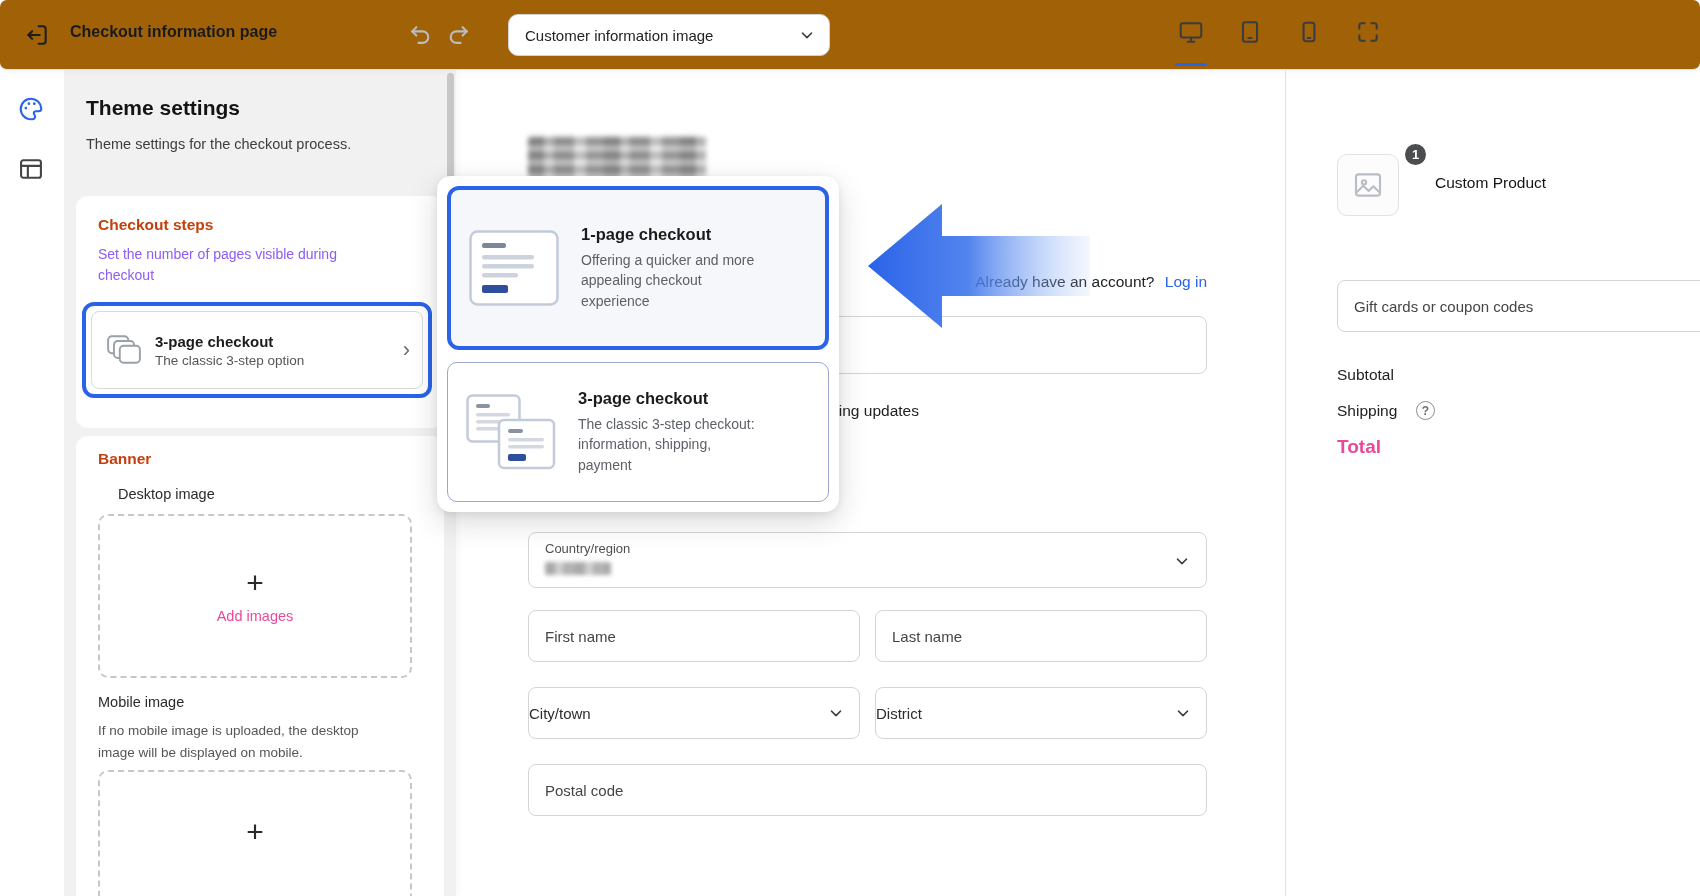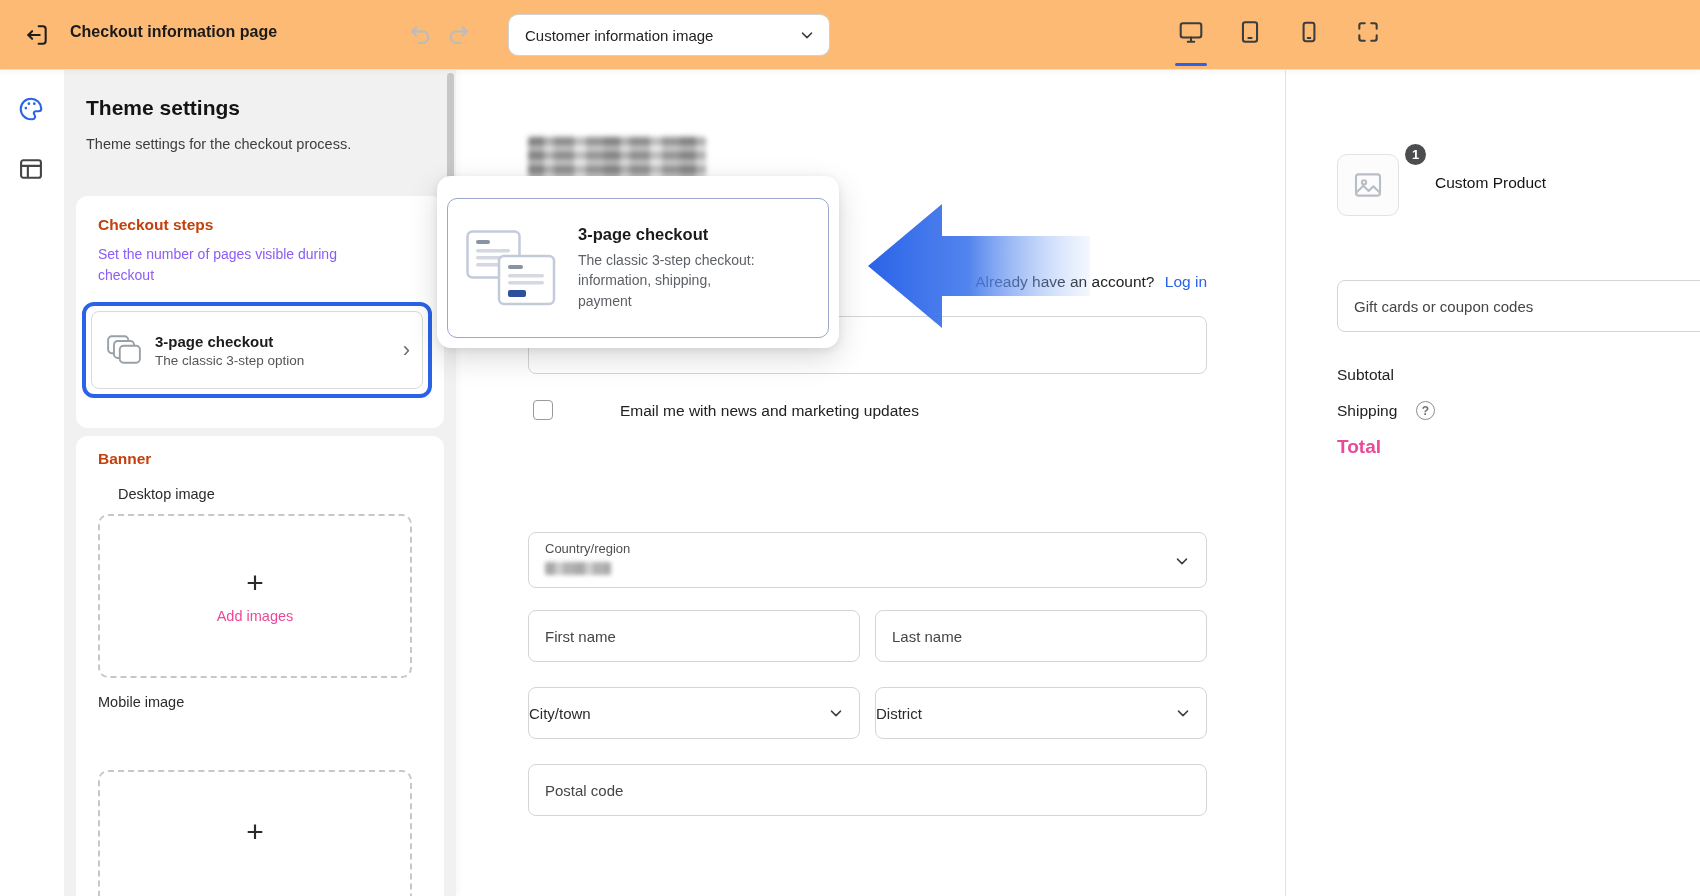--- a/index.html
+++ b/index.html
@@ -3,21 +3,21 @@
 <meta charset="utf-8">
 <style>
   *{margin:0;padding:0;box-sizing:border-box;}
   html,body{width:1700px;height:896px;}
   body{font-family:"Liberation Sans",sans-serif;color:#1f1f1f;background:#fff;}
   svg{display:block;}
   button{font-family:inherit;}
   .stage{position:relative;width:1700px;height:896px;overflow:hidden;background:#fff;}
 
   
-  .topbar{position:absolute;left:0;top:0;width:100%;height:70px;background:#fdba74;border-bottom:1px solid #e4e4e4;box-shadow:0 2px 6px rgba(0,0,0,.04);z-index:40;}
+  .topbar{position:absolute;left:0;top:0;width:100%;height:70px;background:#a16207;border-bottom:1px solid #e4e4e4;box-shadow:0 2px 6px rgba(0,0,0,.04);z-index:40;border-radius:7px;}
   .exit-btn{position:absolute;left:24px;top:21px;width:28px;height:28px;border:none;background:none;color:#1d1d1d;cursor:pointer;}
   .tb-title{position:absolute;left:70px;top:23px;font-size:16px;font-weight:700;color:#1a1a1a;}
   .hist-btn{position:absolute;top:21px;width:27px;height:27px;background:none;border:none;color:#bcbcbc;cursor:default;}
   .undo-btn{left:408px;} .redo-btn{left:446px;}
   .page-select{position:absolute;left:508px;top:14px;width:322px;height:42px;border:1px solid #d2d2d2;border-radius:10px;background:#fff;display:flex;align-items:center;justify-content:space-between;padding:0 13px 0 16px;font-size:15px;color:#242424;cursor:pointer;}
   .dev-group{position:absolute;left:1178px;top:19px;display:flex;gap:33px;}
   .dev-btn{width:26px;height:26px;background:none;border:none;color:#3c3c3c;cursor:pointer;}
   .dev-underline{position:absolute;left:1175px;top:63px;width:32px;height:3px;border-radius:2px;background:#2a63e8;}
 
   
@@ -237,20 +237,21 @@
     </div>
 
     <div class="card card-banner">
       <div class="card-h banner-h">Banner</div>
       <div class="img-label desktop-label">Desktop image</div>
       <div class="upload-box upload-desktop">
         <span class="plus-glyph">+</span>
         <span class="upload-label">Add images</span>
       </div>
       <div class="img-label mobile-label">Mobile image</div>
+      <div class="mobile-note">If no mobile image is uploaded, the desktop image will be displayed on mobile.</div>
       <div class="upload-box upload-mobile">
         <span class="plus-glyph">+</span>
       </div>
     </div>
 
     <div class="scroll-thumb"></div>
   </div>
 
   <div class="preview">
     <div class="logo-blur"></div>
@@ -324,20 +325,36 @@
 
     <input class="fld gift" placeholder="Gift cards or coupon codes" style="">
 
     <div class="sum-line subtotal">Subtotal</div>
     <div class="sum-line shipping">Shipping</div>
     <div class="help-circle">?</div>
     <div class="total">Total</div>
   </div>
 
   <div class="popup">
+    <div class="popup-opt opt-selected">
+      <span>
+        <svg width="90" height="76" viewBox="0 0 90 76">
+          <rect x="1.5" y="1.5" width="87" height="73" rx="7" fill="#fff" stroke="#c3cbd9" stroke-width="2.5"></rect>
+          <rect x="13" y="13" width="24" height="5" rx="2" fill="#7e8798"></rect>
+          <rect x="13" y="25" width="52" height="4.5" rx="2" fill="#cdd3dd"></rect>
+          <rect x="13" y="34" width="52" height="4.5" rx="2" fill="#cdd3dd"></rect>
+          <rect x="13" y="43" width="36" height="4.5" rx="2" fill="#cdd3dd"></rect>
+          <rect x="13" y="55" width="26" height="8" rx="2" fill="#2d4f9e"></rect>
+        </svg>
+      </span>
+      <span class="opt-texts">
+        <span class="opt-label" style="display:block">1-page checkout</span>
+        <span class="opt-desc" style="display:block">Offering a quicker and more appealing checkout experience</span>
+      </span>
+    </div>
 
     <div class="popup-opt opt-plain">
       <span>
         <svg width="90" height="76" viewBox="0 0 90 76">
           <rect x="1.5" y="1.5" width="52" height="46" rx="5" fill="#fff" stroke="#c3cbd9" stroke-width="2.5"></rect>
           <rect x="10" y="10" width="14" height="4" rx="2" fill="#8a93a3"></rect>
           <rect x="10" y="19" width="34" height="3.5" rx="1.7" fill="#d3d8e1"></rect>
           <rect x="10" y="26" width="34" height="3.5" rx="1.7" fill="#d3d8e1"></rect>
           <rect x="10" y="33" width="24" height="3.5" rx="1.7" fill="#d3d8e1"></rect>
           <rect x="33" y="26" width="55" height="48" rx="5" fill="#fff" stroke="#c3cbd9" stroke-width="2.5"></rect>

